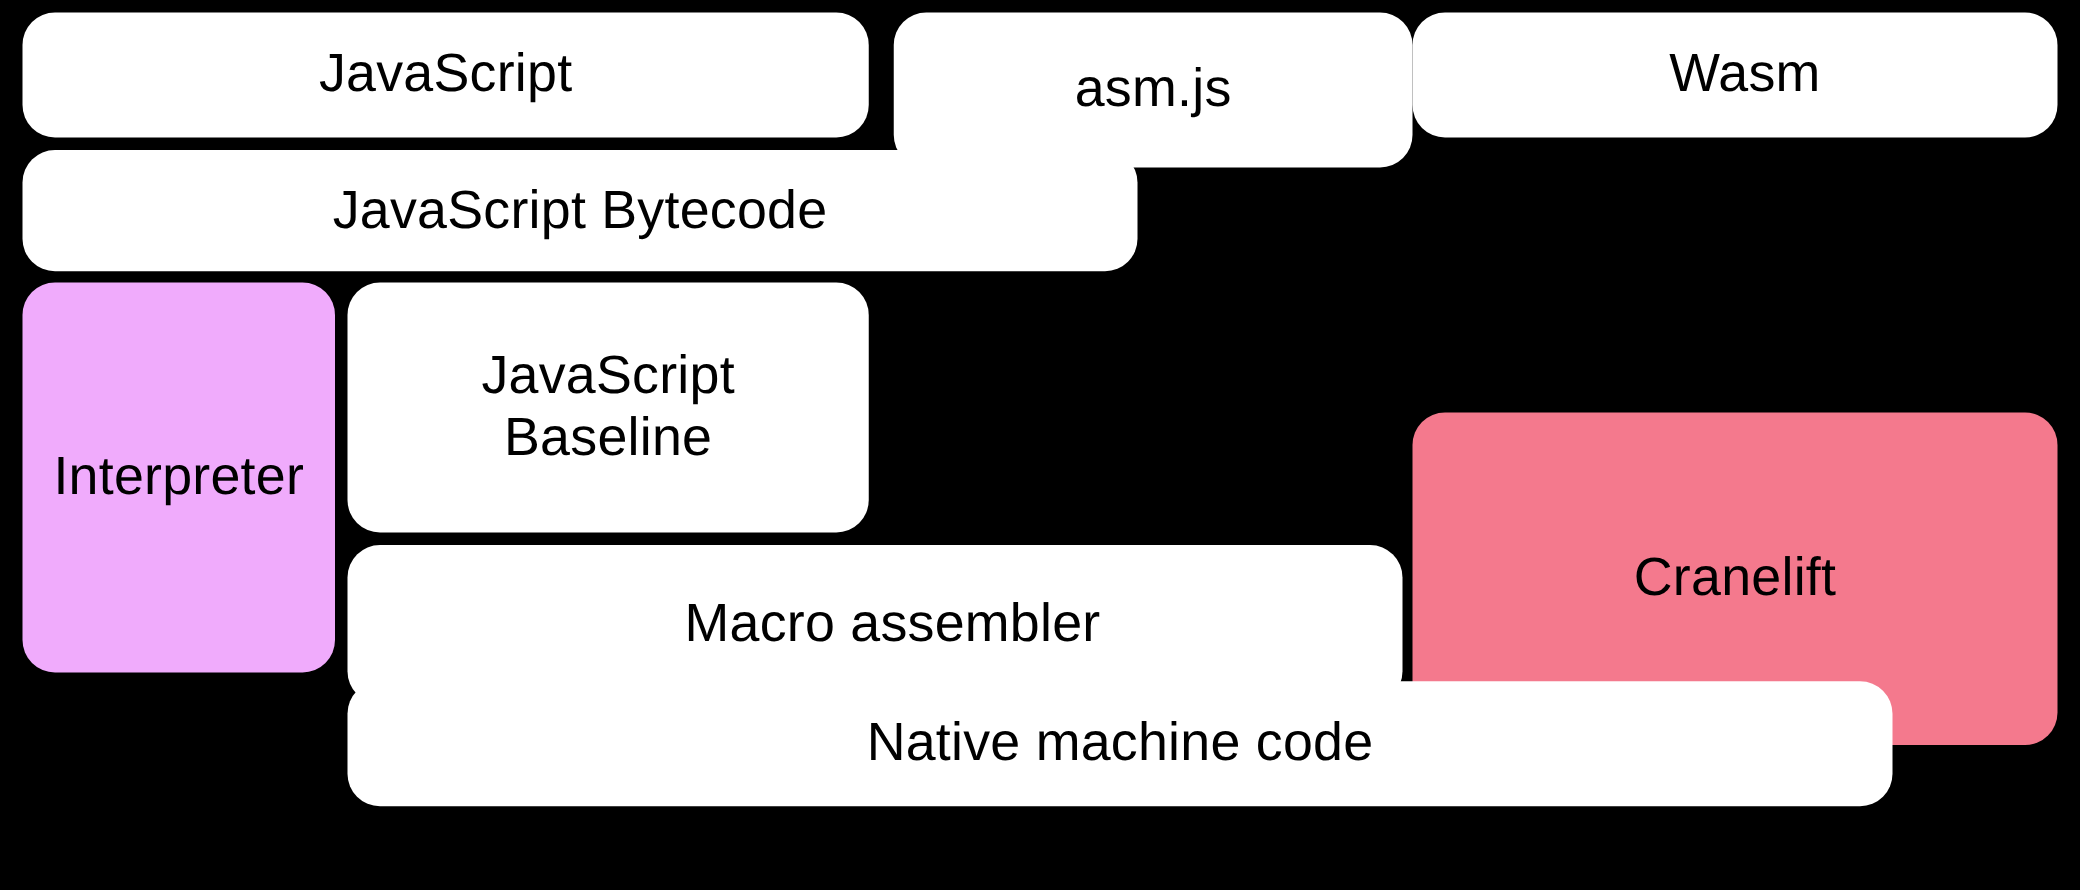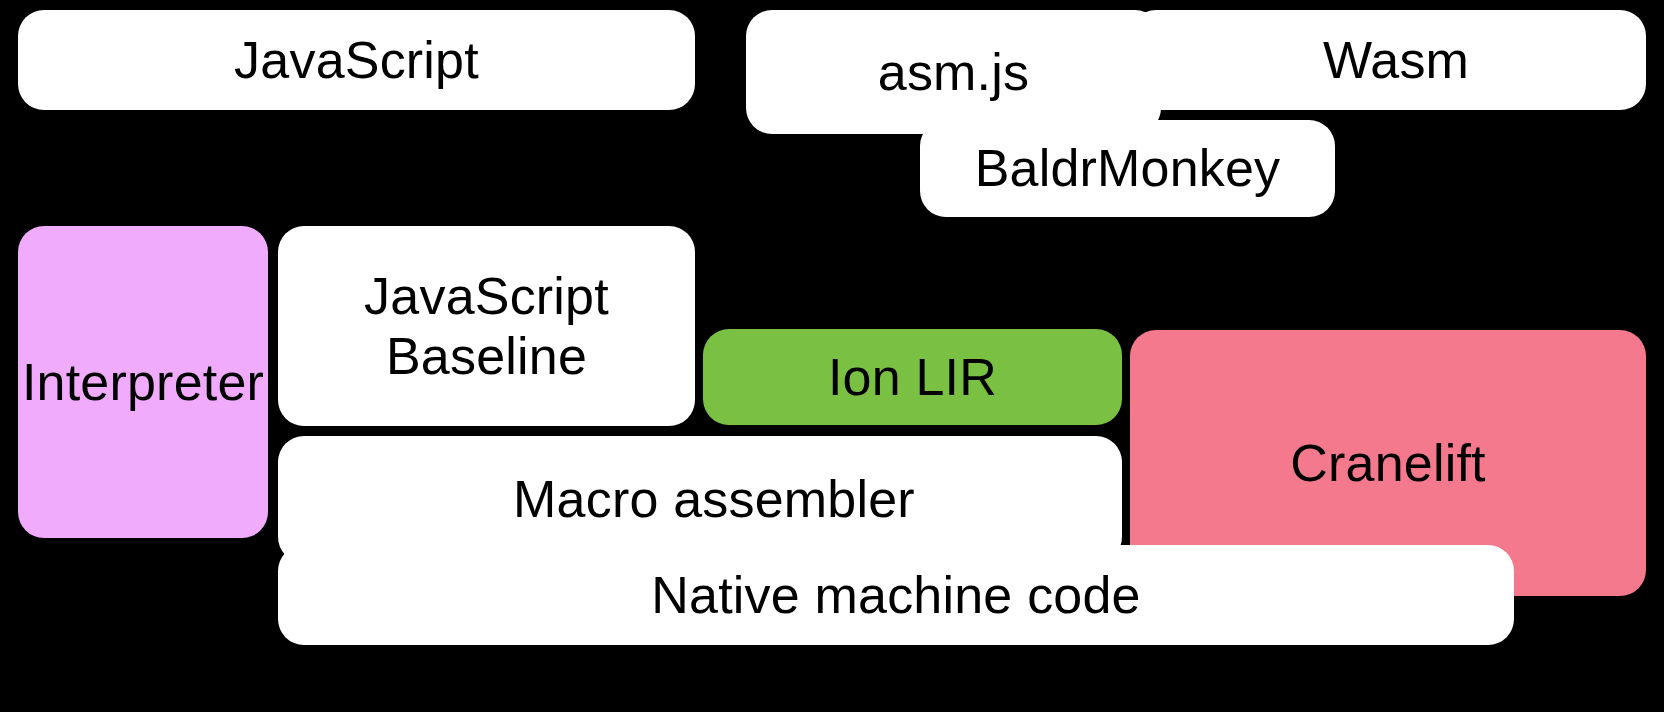--- a/index.html
+++ b/index.html
@@ -19,67 +19,64 @@
   }
   .node {
     position: absolute;
     display: flex;
     align-items: center;
     justify-content: center;
     text-align: center;
     box-sizing: border-box;
     border-radius: 26px;
     color: #000000;
-    font-size: 52px;
+    font-size: 43px;
     font-weight: 400;
     line-height: 1.16;
     letter-spacing: 0.2px;
     white-space: pre-line;
     padding: 2px 8px;
   }
   .fill-white   { background: #ffffff; }
   .fill-grey    { background: #f0abfc; }
   .fill-green   { background: #7ac143; }
   .fill-pink    { background: #f4798d; }
 </style>
 </head>
 <body>
 
 <div id="stage">
 
   <div class="node fill-white" style="left:18px;top:10px;width:677px;height:100px;">
     <span>JavaScript</span>
   </div>
 
-  <div class="node fill-white" style="left:746px;top:10px;width:415px;height:124px;">
+  <div class="node fill-white" style="left:715px;top:10px;width:415px;height:124px;">
     <span>asm.js</span>
   </div>
 
   <div class="node fill-white" style="left:1130px;top:10px;width:516px;height:100px;padding-left:24px;">
     <span>Wasm</span>
   </div>
 
+  <div class="node fill-white" style="left:18px;top:120px;width:892px;height:97px;">
+    <span>JavaScript Bytecode</span>
+  </div>
 
-  <div class="node fill-white" style="left:920px;top:120px;width:415px;height:97px;">
-    <span>BaldrMonkey</span>
-  </div>
 
   <div class="node fill-grey" style="left:18px;top:226px;width:250px;height:312px;">
     <span>Interpreter</span>
   </div>
 
   <div class="node fill-white" style="left:278px;top:226px;width:417px;height:200px;">
     <span>JavaScript
 Baseline</span>
   </div>
 
 
-  <div class="node fill-green" style="left:703px;top:329px;width:419px;height:96px;">
-    <span>Ion LIR</span>
-  </div>
 
   <div class="node fill-pink" style="left:1130px;top:330px;width:516px;height:266px;">
     <span>Cranelift</span>
   </div>
 
   <div class="node fill-white" style="left:278px;top:436px;width:844px;height:127px;padding-left:36px;">
     <span>Macro assembler</span>
   </div>
 
   <div class="node fill-white" style="left:278px;top:545px;width:1236px;height:100px;">

